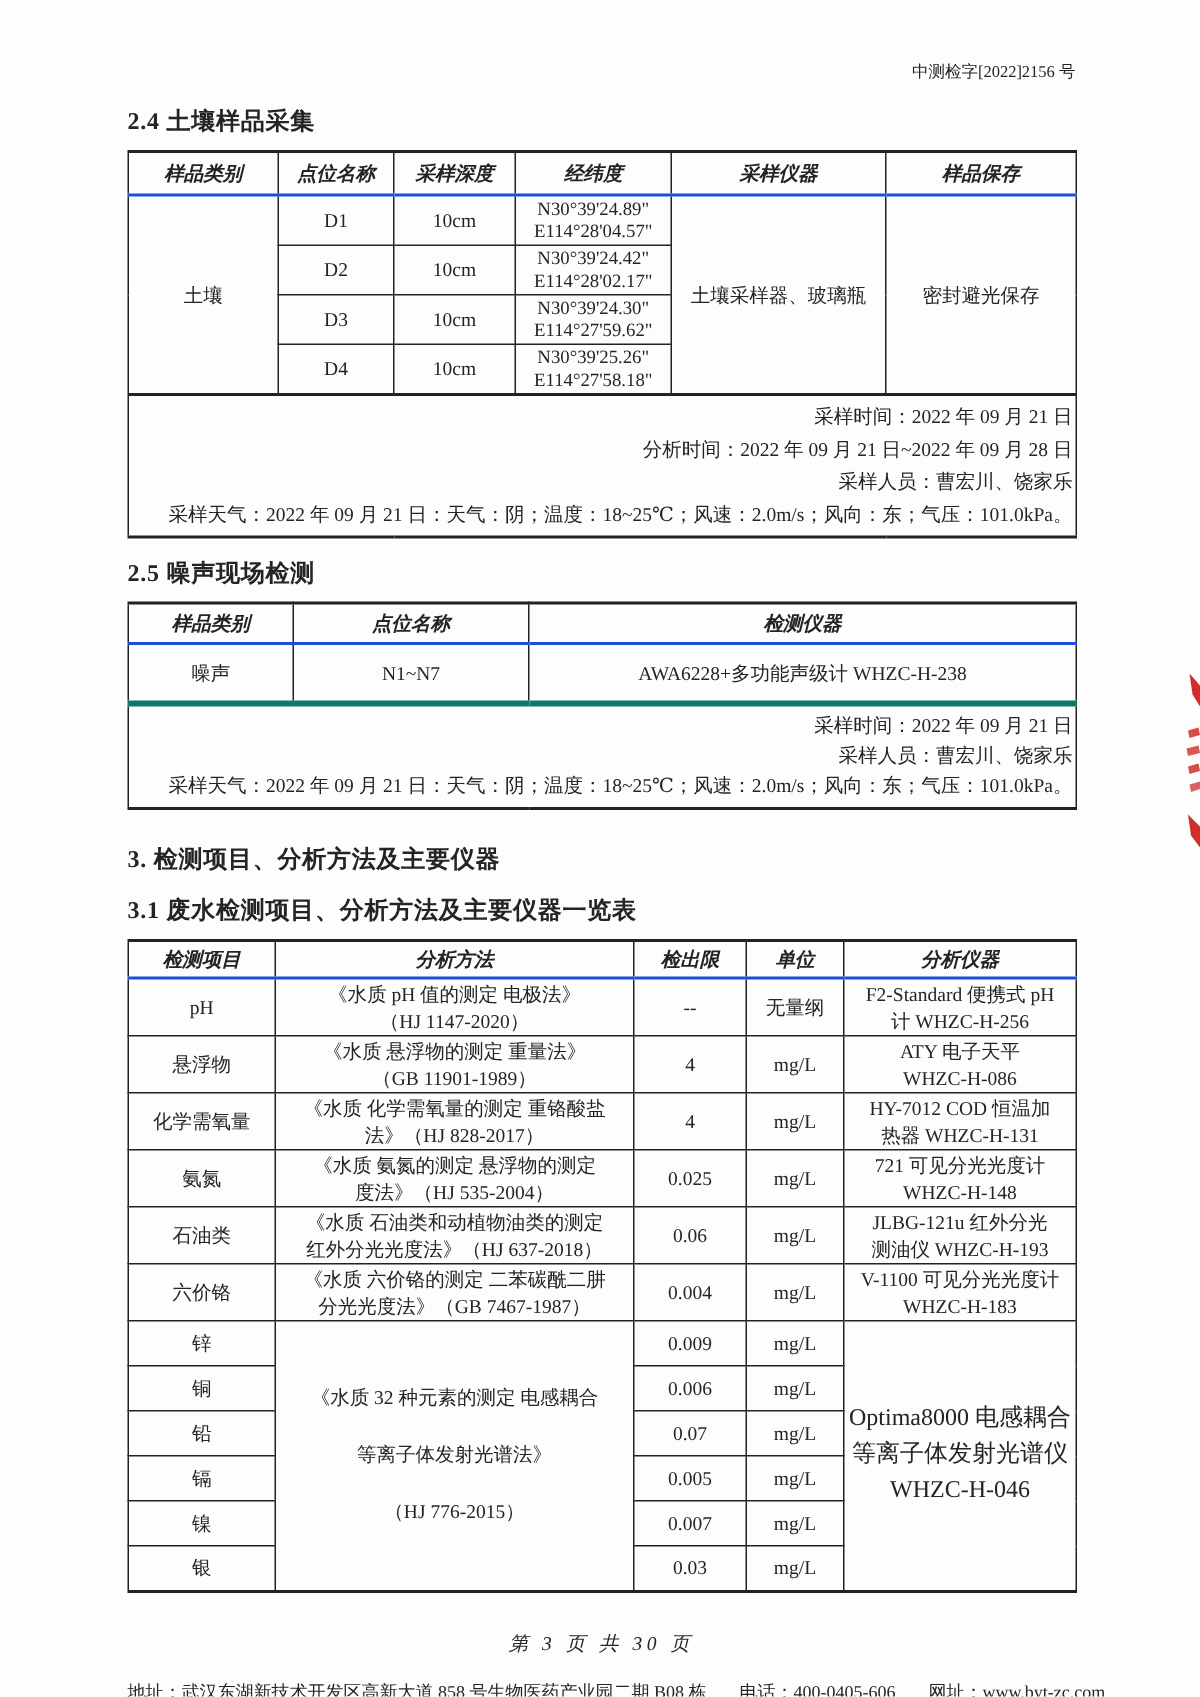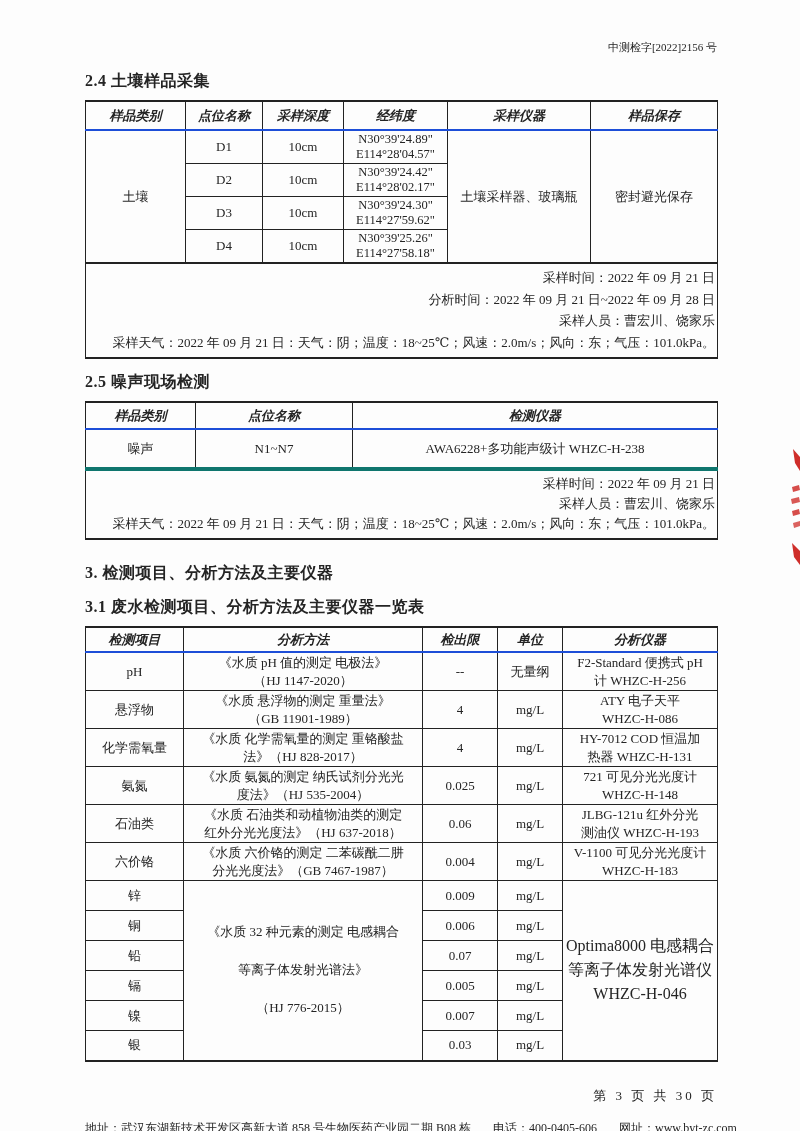--- a/index.html
+++ b/index.html
@@ -40,21 +40,21 @@
   .t-noise .notes div { line-height:20px; }
 
   
   .t-ww thead th { height:25px; }
   .t-ww td.r2 { height:37px; }
   .t-ww .m2 { line-height:17.5px; }
   .t-ww td.metal { height:30px; }
   .t-ww .mmethod div { line-height:38px; font-size:13px; }
   .t-ww .minst div { line-height:24px; font-size:16px; }
 
-  .page-indicator { text-align:right; font-size:13px; letter-spacing:3px; margin-top:25px; }
+  .page-indicator { text-align:center; font-size:13px; letter-spacing:3px; margin-top:25px;font-style:italic; }
   .footer-line { display:flex; gap:22px; margin-top:15px; font-size:12px; white-space:nowrap; }
 
   .seal { position:absolute; right:0; top:447px; width:13px; height:118px; overflow:hidden; }
 </style>
 </head>
 <body>
 
 <div class="doc-number">中测检字[2022]2156 号</div>
 
 <h2 class="sec sec-24">2.4 土壤样品采集</h2>
@@ -212,21 +212,21 @@
       <td class="r2">4</td>
       <td class="r2">mg/L</td>
       <td class="r2 m2">
         <div>HY-7012 COD 恒温加</div>
         <div>热器 WHZC-H-131</div>
       </td>
     </tr>
     <tr>
       <td class="r2">氨氮</td>
       <td class="r2 m2">
-        <div>《水质 氨氮的测定 纳氏试剂分光光</div>
+        <div>《水质 氨氮的测定 悬浮物的测定</div>
         <div>度法》（HJ 535-2004）</div>
       </td>
       <td class="r2">0.025</td>
       <td class="r2">mg/L</td>
       <td class="r2 m2">
         <div>721 可见分光光度计</div>
         <div>WHZC-H-148</div>
       </td>
     </tr>
     <tr>

